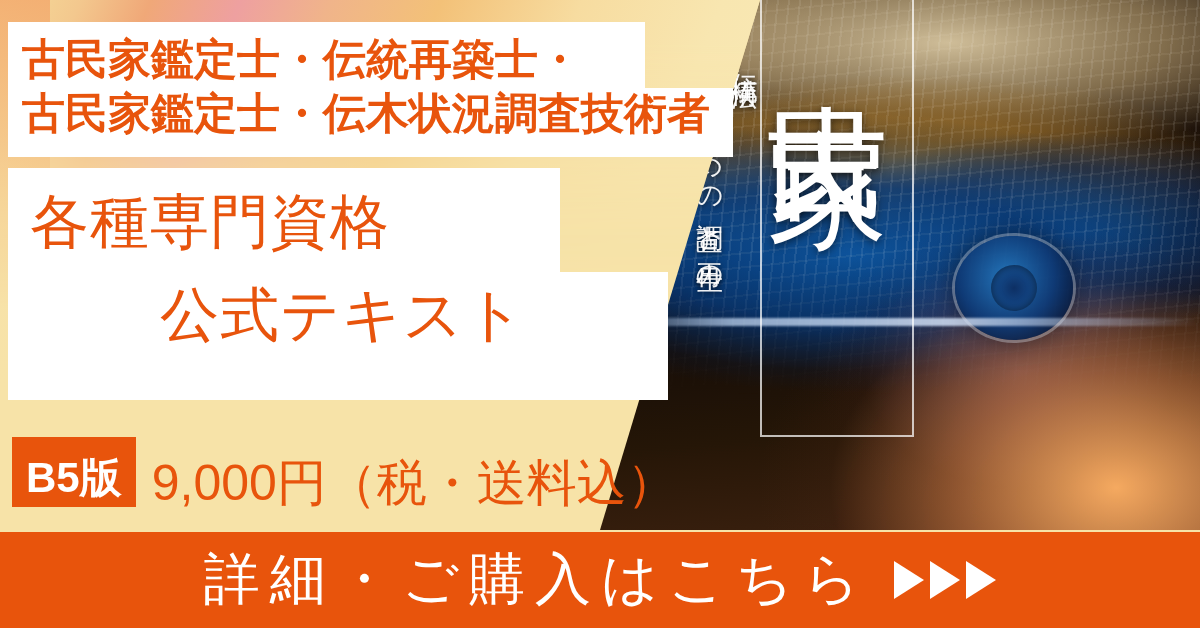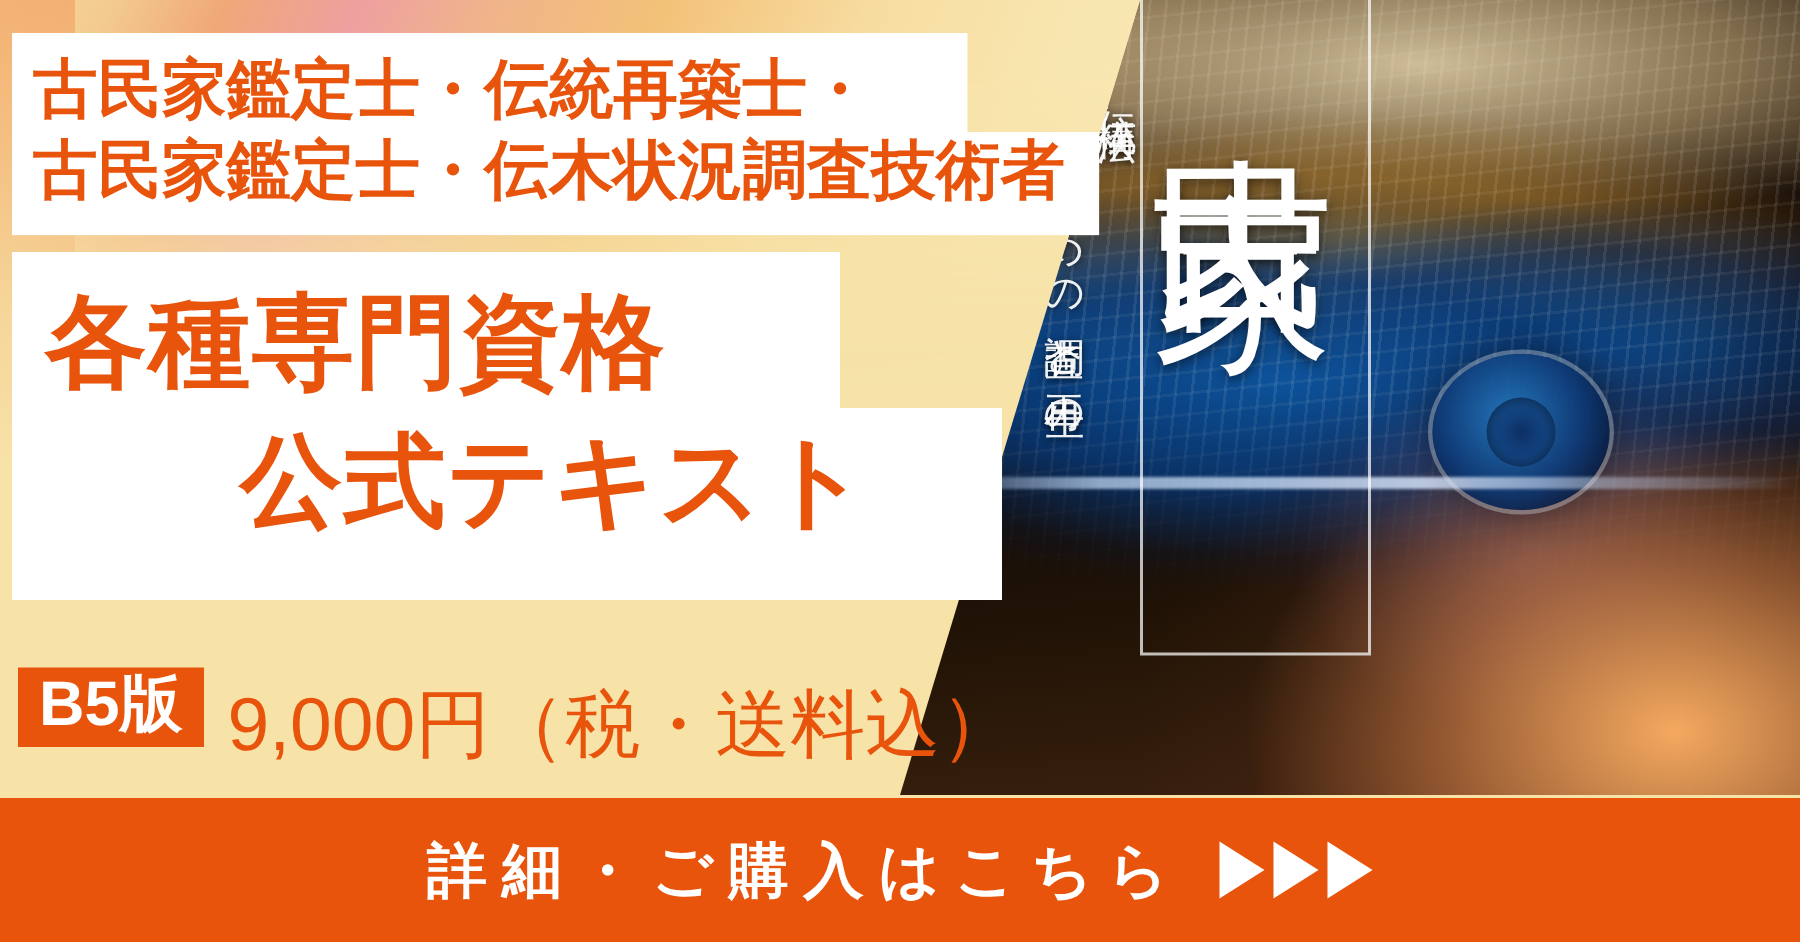--- a/index.html
+++ b/index.html
@@ -193,44 +193,44 @@
     position: absolute;
     left: 8px;
     top: 168px;
     width: 660px;
     height: 232px;
     background: #ffffff;
     clip-path: polygon(0 0, 552px 0, 552px 104px, 660px 104px, 660px 232px, 0 232px);
   }
   .headline {
     position: absolute;
-    font-weight: 700;
+    font-weight: 400;
     color: #e8540c;
     white-space: nowrap;
-    font-size: 68px;
+    font-size: 59px;
     letter-spacing: 1px;
   }
   .headline-1 { left: 22px; top: 15px; }
   .headline-2 { left: 152px; top: 108px; text-align: right; }
 
   
   .price-row {
     position: absolute;
     left: 12px;
     top: 426px;
     display: flex;
     align-items: center;
     gap: 16px;
   }
   .badge-b5 {
     background: #e8540c;
     color: #ffffff;
     font-size: 42px;
     font-weight: 700;
-    padding: 3px 14px 8px 14px;
+    padding: 20px 14px 8px 14px;
     line-height: 1.0;
     letter-spacing: 0px;
     white-space: nowrap;
   }
   .price-text {
     color: #e8540c;
     font-size: 50px;
     font-weight: 400;
     letter-spacing: 0px;
     white-space: nowrap;
@@ -245,22 +245,22 @@
     width: 1200px;
     height: 96px;
     background: #e8540c;
     display: flex;
     align-items: center;
     justify-content: center;
     gap: 20px;
   }
   .cta-text {
     color: #ffffff;
-    font-size: 40px;
-    font-weight: 700;
+    font-size: 56px;
+    font-weight: 400;
     letter-spacing: 10px;
     white-space: nowrap;
   }
   .cta-arrows {
     display: flex;
     align-items: center;
     gap: 6px;
     margin-left: 4px;
   }
   .cta-arrows .tri {

